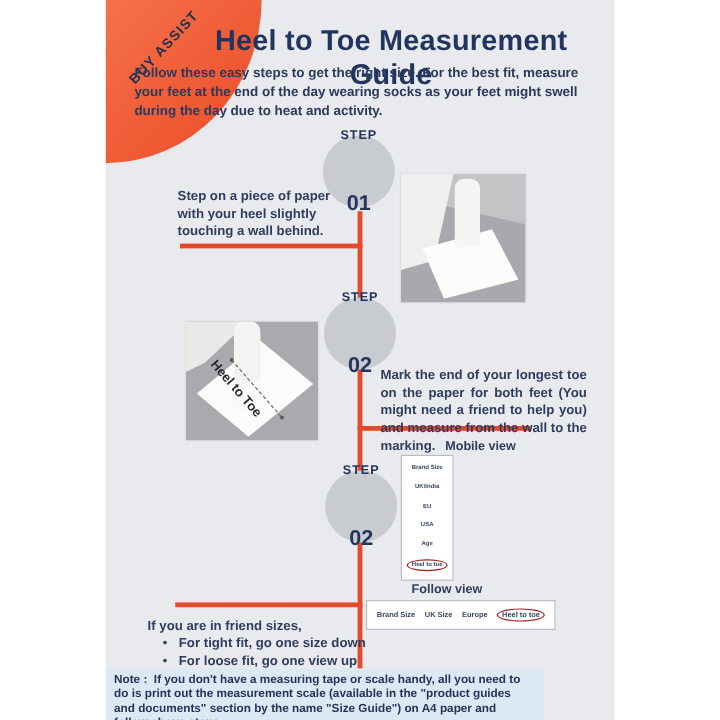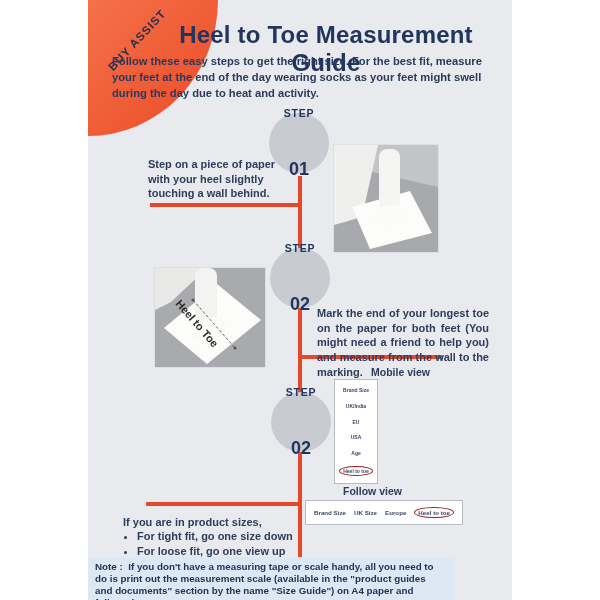--- a/index.html
+++ b/index.html
@@ -54,21 +54,21 @@
   .mobile-row{font-size:5px;font-weight:bold;color:#3a4663;white-space:nowrap;}
 
   .desktop-bar{position:absolute;left:217px;top:500px;width:158px;height:25px;background:#ffffff;
          border:1px solid #b9bcc4;display:flex;align-items:center;justify-content:space-around;
          padding:0 4px;box-sizing:border-box;}
   .desktop-cell{font-size:6.2px;font-weight:bold;color:#3a4663;white-space:nowrap;}
 
   .circled{border:1.4px solid #9e1f1f;border-radius:50%;padding:1px 3px;}
 
   .between{position:absolute;left:35px;top:516px;font-size:11px;font-weight:600;color:#2e3c5e;}
-  .between ul{margin:2px 0 0 14px;padding:0;}
+  .between ul{margin:2px 0 0 26px;padding:0;}
   .between li{margin:0 0 1px 0;line-height:1.25;}
 
   .note-band{position:absolute;left:0;top:557px;width:366px;height:43px;background:#dce8f4;}
   .note-text{padding:4px 10px 0 7px;font-size:9.8px;font-weight:bold;color:#243459;line-height:1.24;}
 </style>
 </head>
 <body>
 
 <div class="canvas">
   <div class="content">
@@ -133,21 +133,21 @@
 
     <div class="view-label desktop-label">Follow view</div>
     <div class="desktop-bar">
       <div class="desktop-cell">Brand Size</div>
       <div class="desktop-cell">UK Size</div>
       <div class="desktop-cell">Europe</div>
       <div class="desktop-cell circled">Heel to toe</div>
     </div>
 
     <div class="between">
-      <div>If you are in product sizes,</div>
+      <div>If you are in friend sizes,</div>
       <ul>
         <li>For tight fit, go one size down</li>
         <li>For loose fit, go one view up</li>
       </ul>
     </div>
 
     <div class="note-band">
       <div class="note-text">
         <span>Note :</span>&nbsp;
         <span>If you don't have a measuring tape or scale handy, all you need to do is print out the measurement scale (available in the "product guides and documents" section by the name "Size Guide") on A4 paper and follow above steps.</span>

